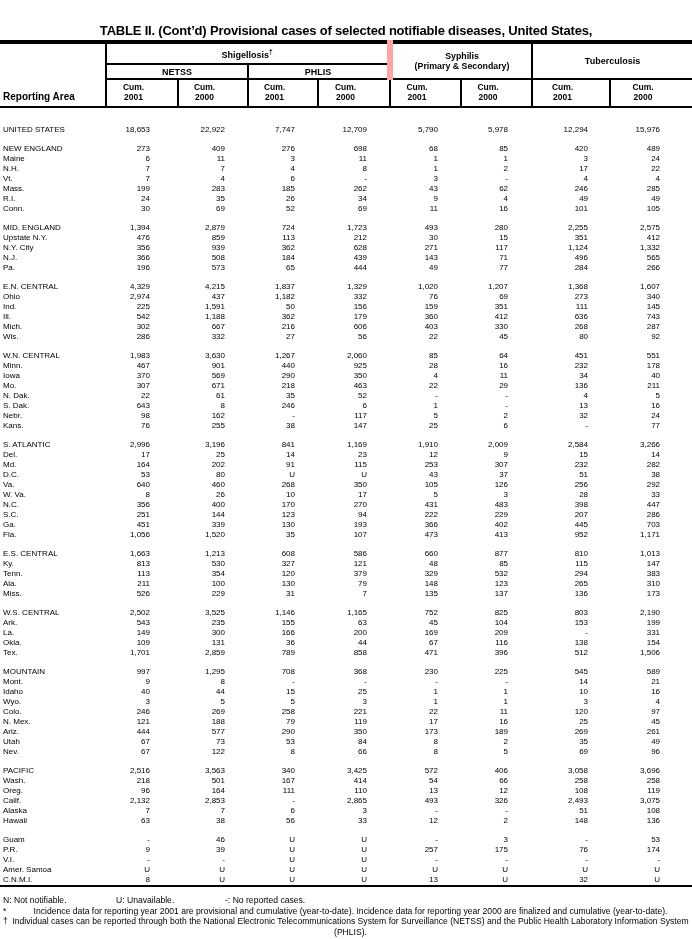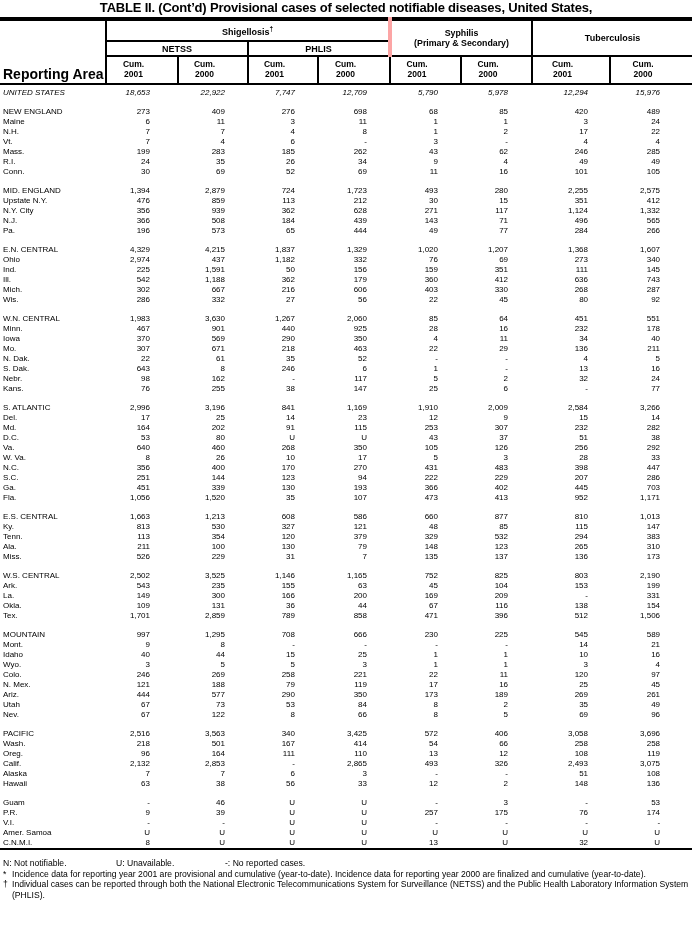--- a/index.html
+++ b/index.html
@@ -7,21 +7,21 @@
     width: 692px; height: 939px;
     background: #fff; color: #000;
     font-family: "Liberation Sans", sans-serif;
     overflow: hidden;
   }
   .title {
     text-align: center;
     font-weight: bold;
     font-size: 13px;
     line-height: 15px;
-    padding-top: 0;
+    padding-top: 23px;
     letter-spacing: -0.2px;
   }
   table.main {
     width: 692px;
     border-collapse: collapse;
     table-layout: fixed;
     margin-top: 2px;
     border-top: 4px solid #000;
     border-bottom: 2px solid #000;
   }
@@ -29,50 +29,50 @@
     font-weight: bold;
     padding: 0;
     vertical-align: middle;
     font-size: 9px;
     line-height: 10px;
   }
   th.area-h {
     text-align: left;
     vertical-align: bottom;
     padding: 0 0 4px 3px;
-    font-size: 14px;
+    font-size: 10px;
     border-right: 2px solid #000;
     border-bottom: 2px solid #000;
     margin-left: 8px;
   }
   tr.grp1 { height: 22px; }
   tr.grp2 { height: 15px; }
   tr.cumrow { height: 27px; }
   th.shig { border-bottom: 2px solid #000; border-right: 2px solid #000; }
   th.shig sup { font-size: 6.5px; vertical-align: super; }
-  th.syph { border-left: 4px solid #fca5a5; border-right: 2px solid #000; border-bottom: 2px solid #000; font-size: 8.8px; line-height: 10px; }
+  th.syph { border-left: 6px solid #fca5a5; border-right: 2px solid #000; border-bottom: 2px solid #000; font-size: 8.8px; line-height: 10px; }
   th.tb   { border-bottom: 2px solid #000; }
   th.netss { border-right: 2px solid #000; border-bottom: 2px solid #000; margin-left: 24px; }
   th.phlis { border-right: 2px solid #000; border-bottom: 2px solid #000; }
   th.cum {
     border-right: 2px solid #000;
     border-bottom: 2px solid #000;
     font-size: 8.5px;
     line-height: 9.5px;
     padding: 3px 17px 4px 0;
   }
   th.cum.last { border-right: none; }
   tbody td {
     font-size: 8px;
     line-height: 10px;
     height: 10px;
     padding: 0;
     white-space: nowrap;
   }
-  tbody tr.first-row td { padding-top: 3px; font-style: italic; }
+  tbody tr.first-row td { padding-top: 17px; }
   td.area { text-align: left; padding-left: 3px; }
   td.val  { text-align: right; }
   td.val.c1 { padding-right: 28px; }
   td.val.c2 { padding-right: 23px; }
   td.val.c3 { padding-right: 23px; }
   td.val.c4 { padding-right: 23px; }
   td.val.c5 { padding-right: 23px; }
   td.val.c6 { padding-right: 24px; }
   td.val.c7 { padding-right: 22px; }
   td.val.c8 { padding-right: 32px; }
@@ -80,21 +80,21 @@
   .footnotes {
     padding: 8px 3px 0 3px;
     font-size: 8.6px;
     line-height: 10.5px;
   }
   .legend span { display: inline-block; }
   .legend .l1 { width: 113px; }
   .legend .l2 { width: 109px; }
   .note { display: flex; }
   .note .marker { width: 9px; flex: 0 0 9px; }
-  .note .note-text { flex: 1; }
+  .note .note-text { flex: 1; text-align: center; }
 </style>
 </head>
 <body>
 
 <div class="title">
   <div>TABLE II. (Cont’d) Provisional cases of selected notifiable diseases, United States,</div>
 </div>
 
 <table class="main">
   <colgroup>
@@ -697,21 +697,21 @@
         <td class="val c8">1,506</td>
       </tr>
       <tr class="spacer">
         <td colspan="9"></td>
       </tr>
       <tr>
         <td class="area">MOUNTAIN</td>
         <td class="val c1">997</td>
         <td class="val c2">1,295</td>
         <td class="val c3">708</td>
-        <td class="val c4">666</td>
+        <td class="val c4">368</td>
         <td class="val c5">230</td>
         <td class="val c6">225</td>
         <td class="val c7">545</td>
         <td class="val c8">589</td>
       </tr>
       <tr>
         <td class="area">Mont.</td>
         <td class="val c1">9</td>
         <td class="val c2">8</td>
         <td class="val c3">-</td>

